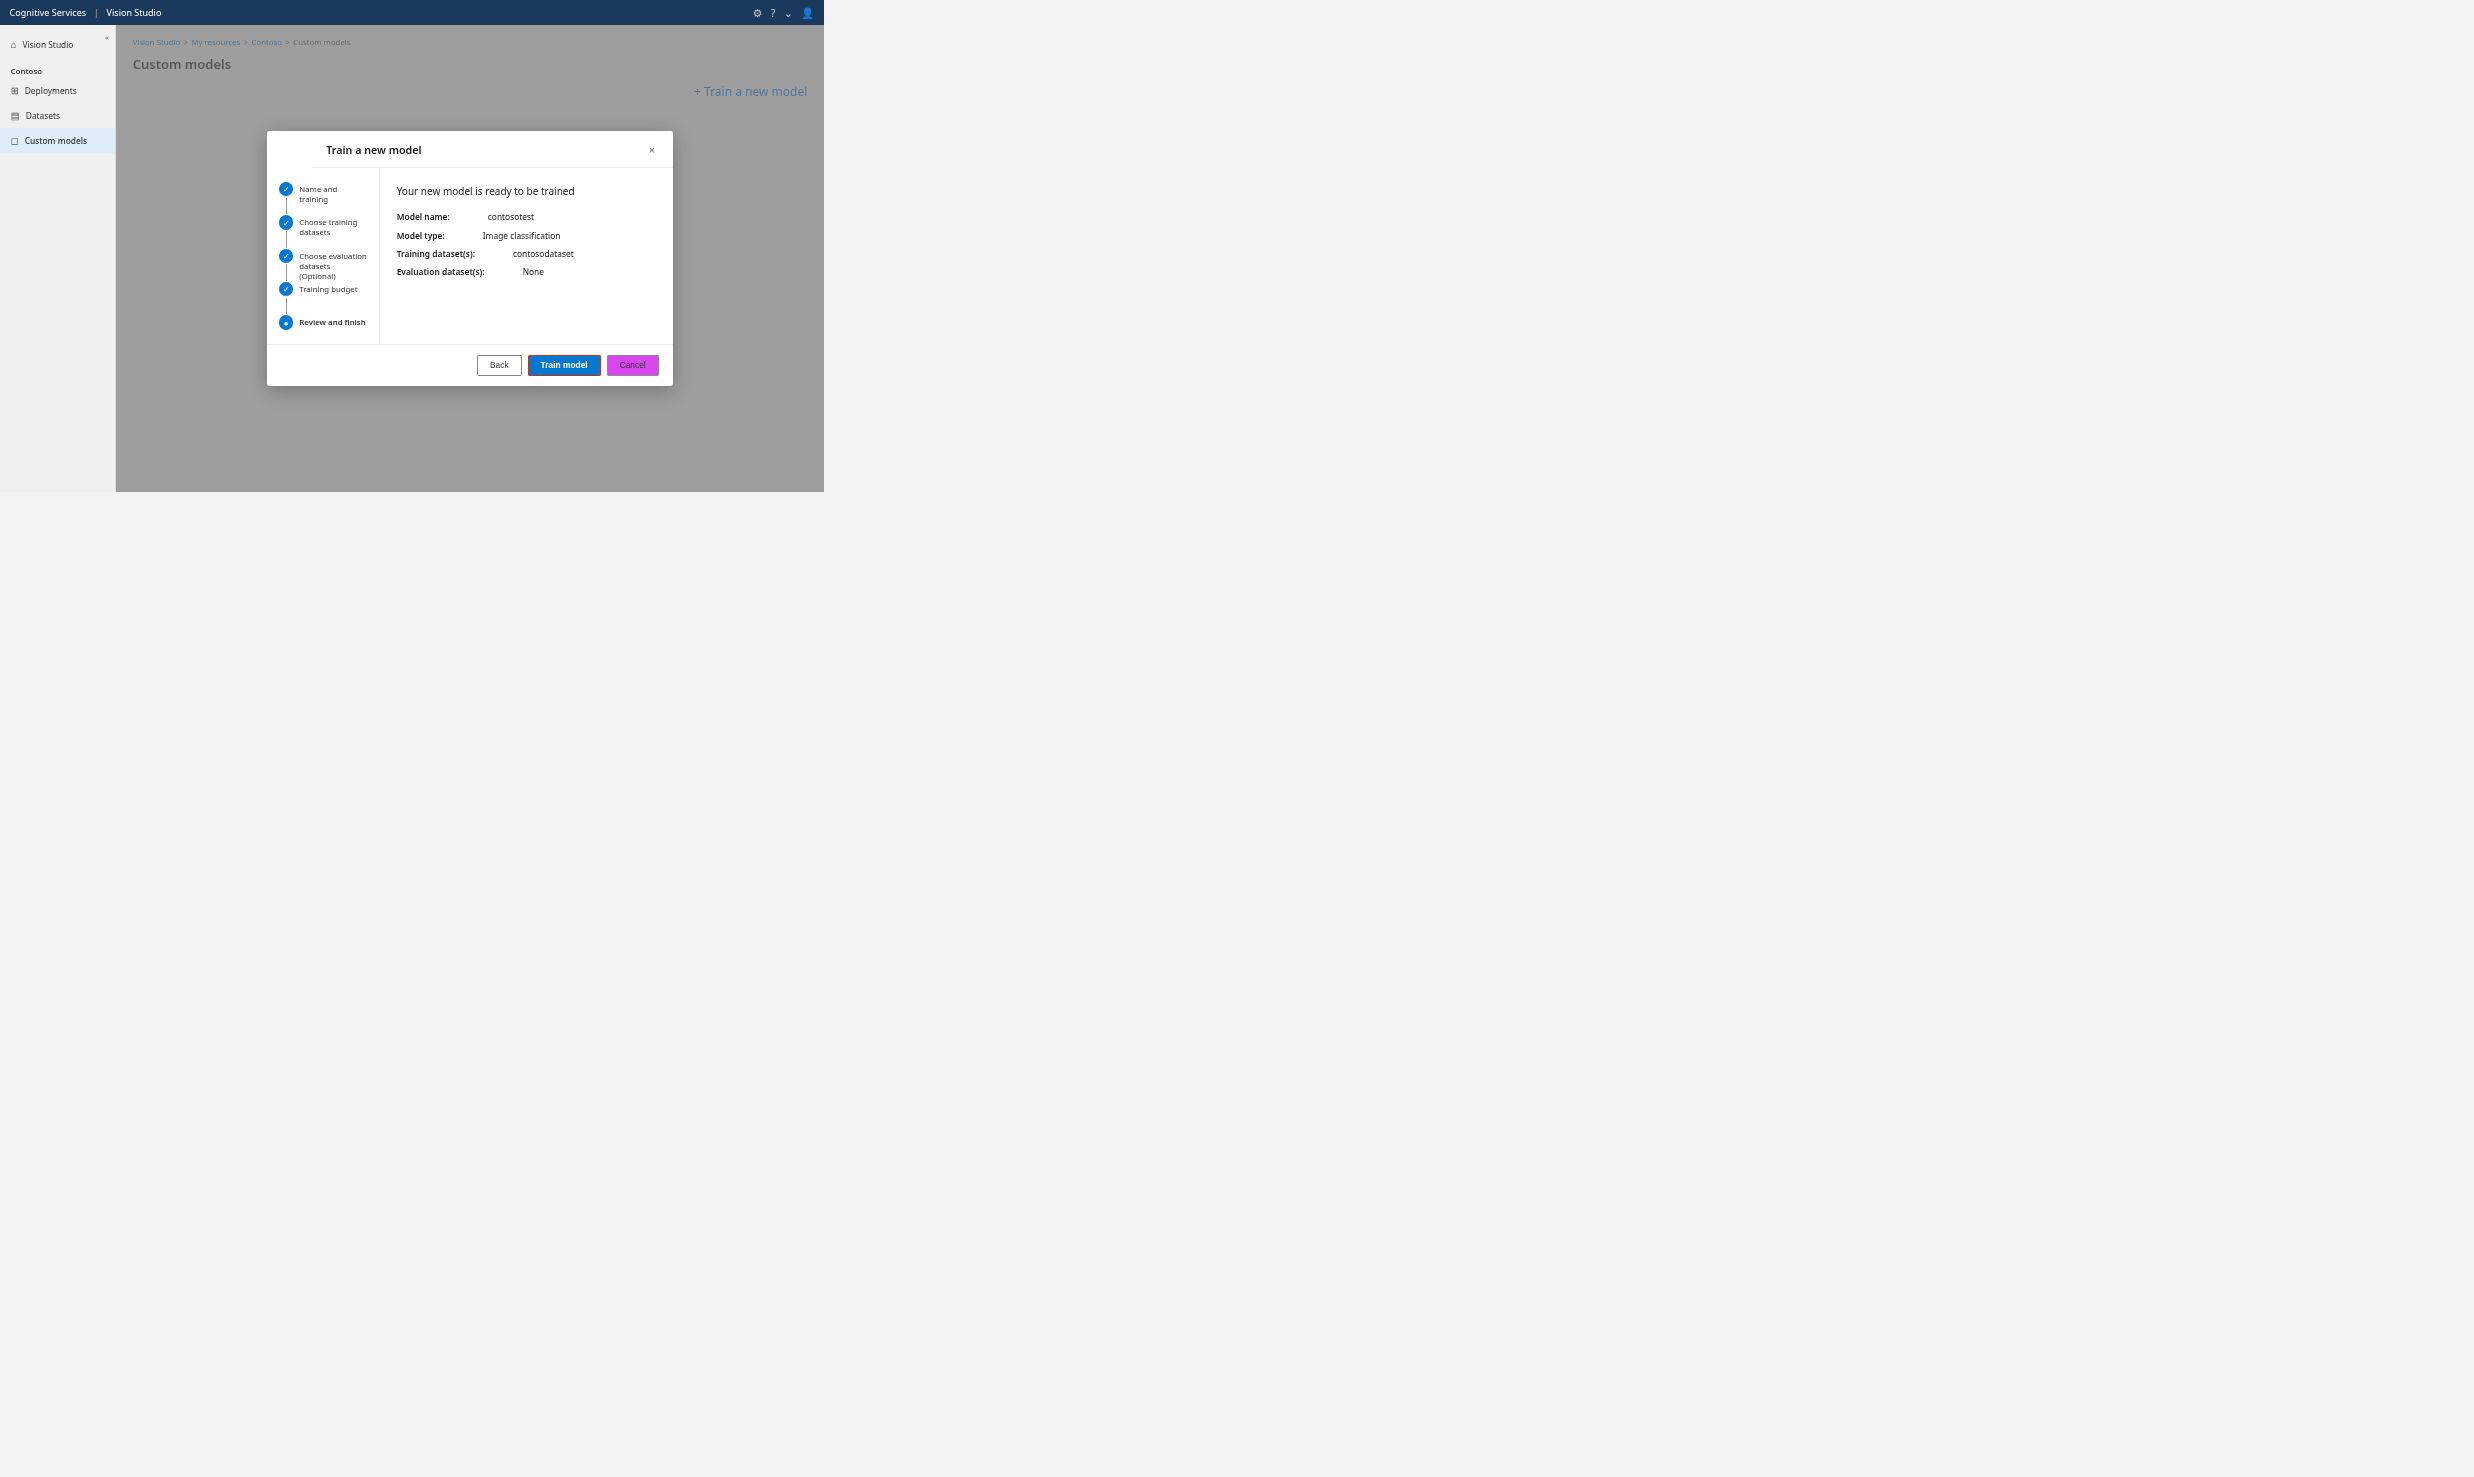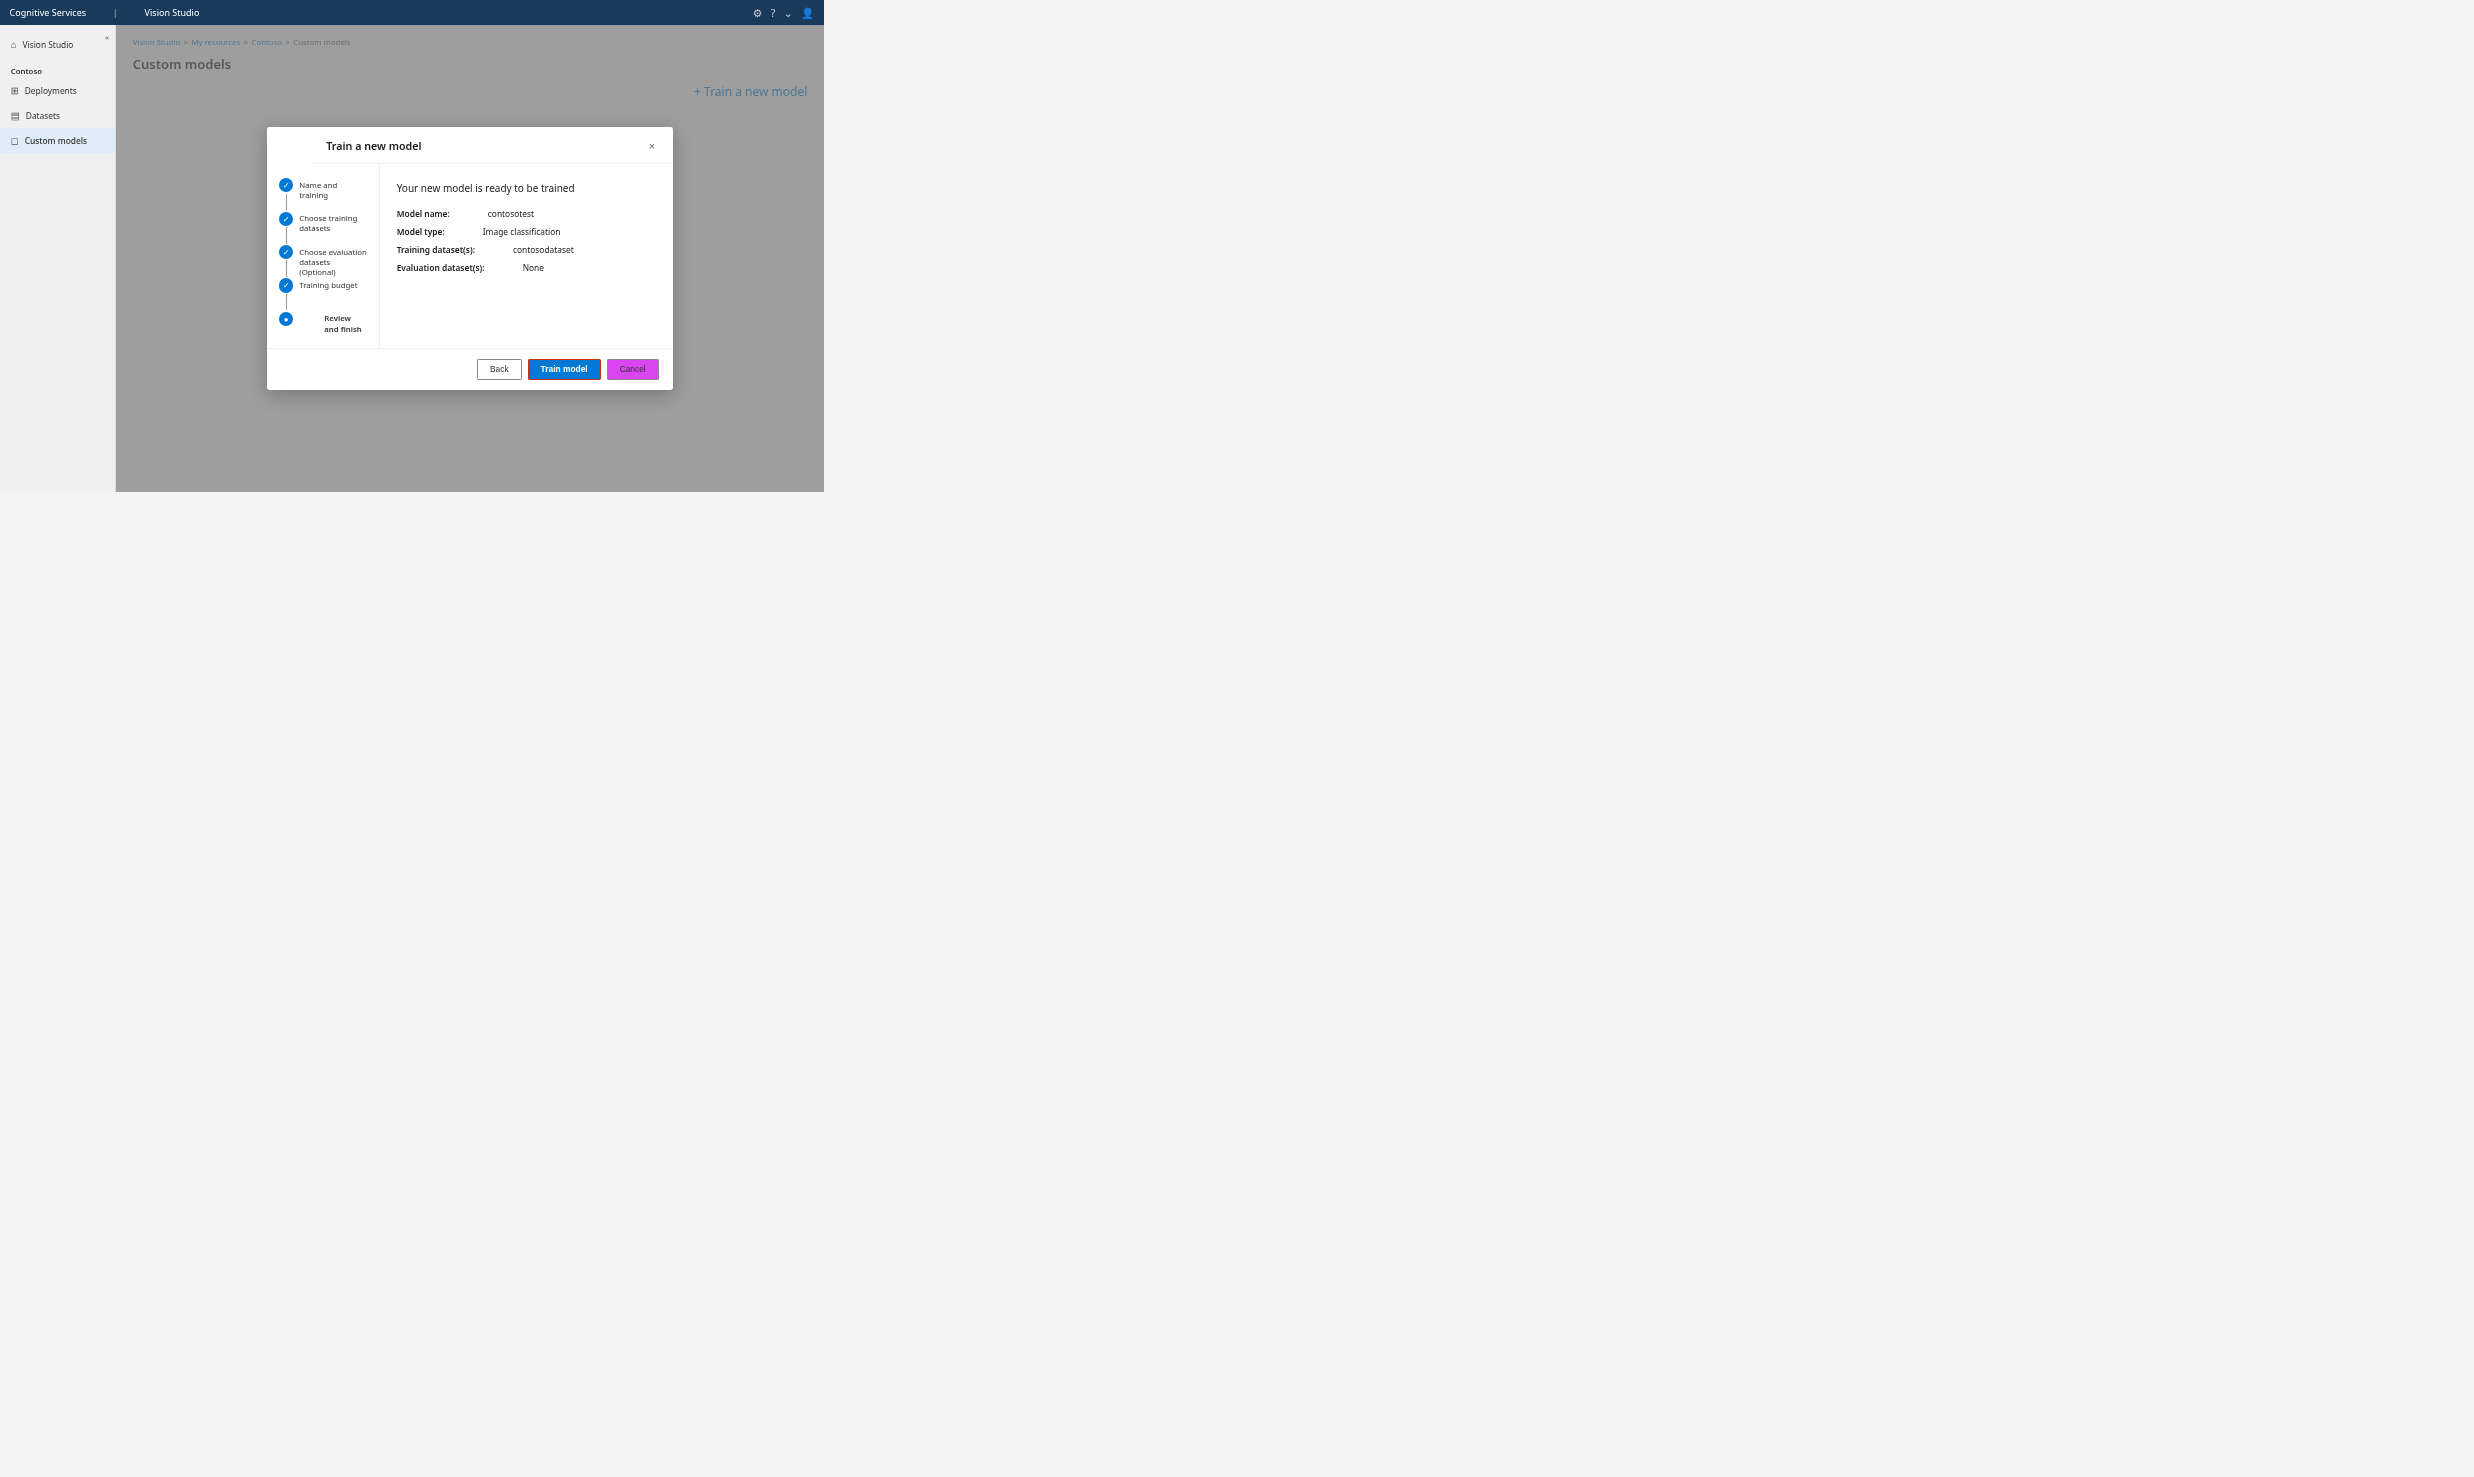--- a/index.html
+++ b/index.html
@@ -20,21 +20,21 @@
       display: flex;
       align-items: center;
       padding: 0 9.6px;
       justify-content: space-between;
       position: relative;
       z-index: 10;
     }
     .topbar-left {
       display: flex;
       align-items: center;
-      gap: 22px;
+      gap: 3px;
       font-size: 9px;
     }
     .topbar-divider {
       color: #aaa;
       margin: 0 4.8px;
     }
     .topbar-right {
       display: flex;
       align-items: center;
       gap: 8.4px;
@@ -229,21 +229,20 @@
       margin: 1.2px 0;
     }
     .wizard-step-label {
       font-size: 7.8px;
       color: #333;
       padding-top: 1.8px;
       line-height: 1.3;
     }
     .wizard-step-label.active {
       font-weight: 600;
-      margin-left: 25px;
     }
 
     
     .modal-content-panel {
       flex: 1;
       padding: 16.7px 16.7px;
       overflow-y: auto;
     }
     .content-panel-title {
       font-size: 10px;

